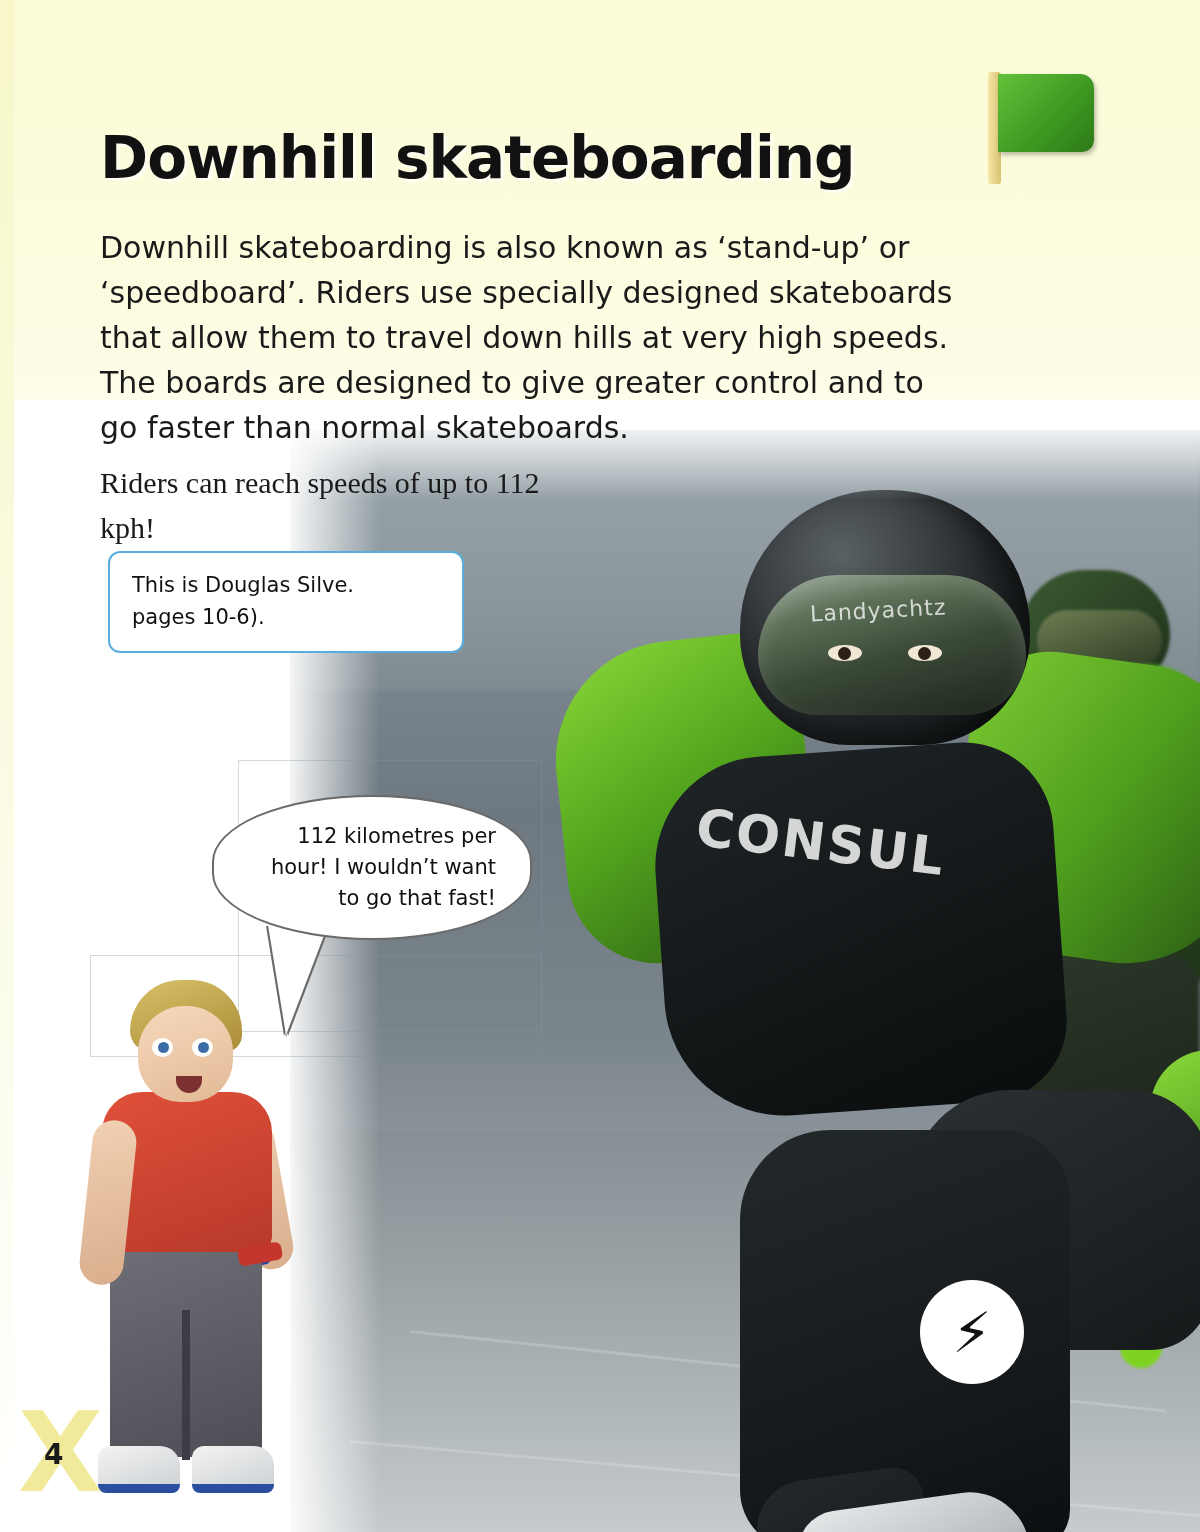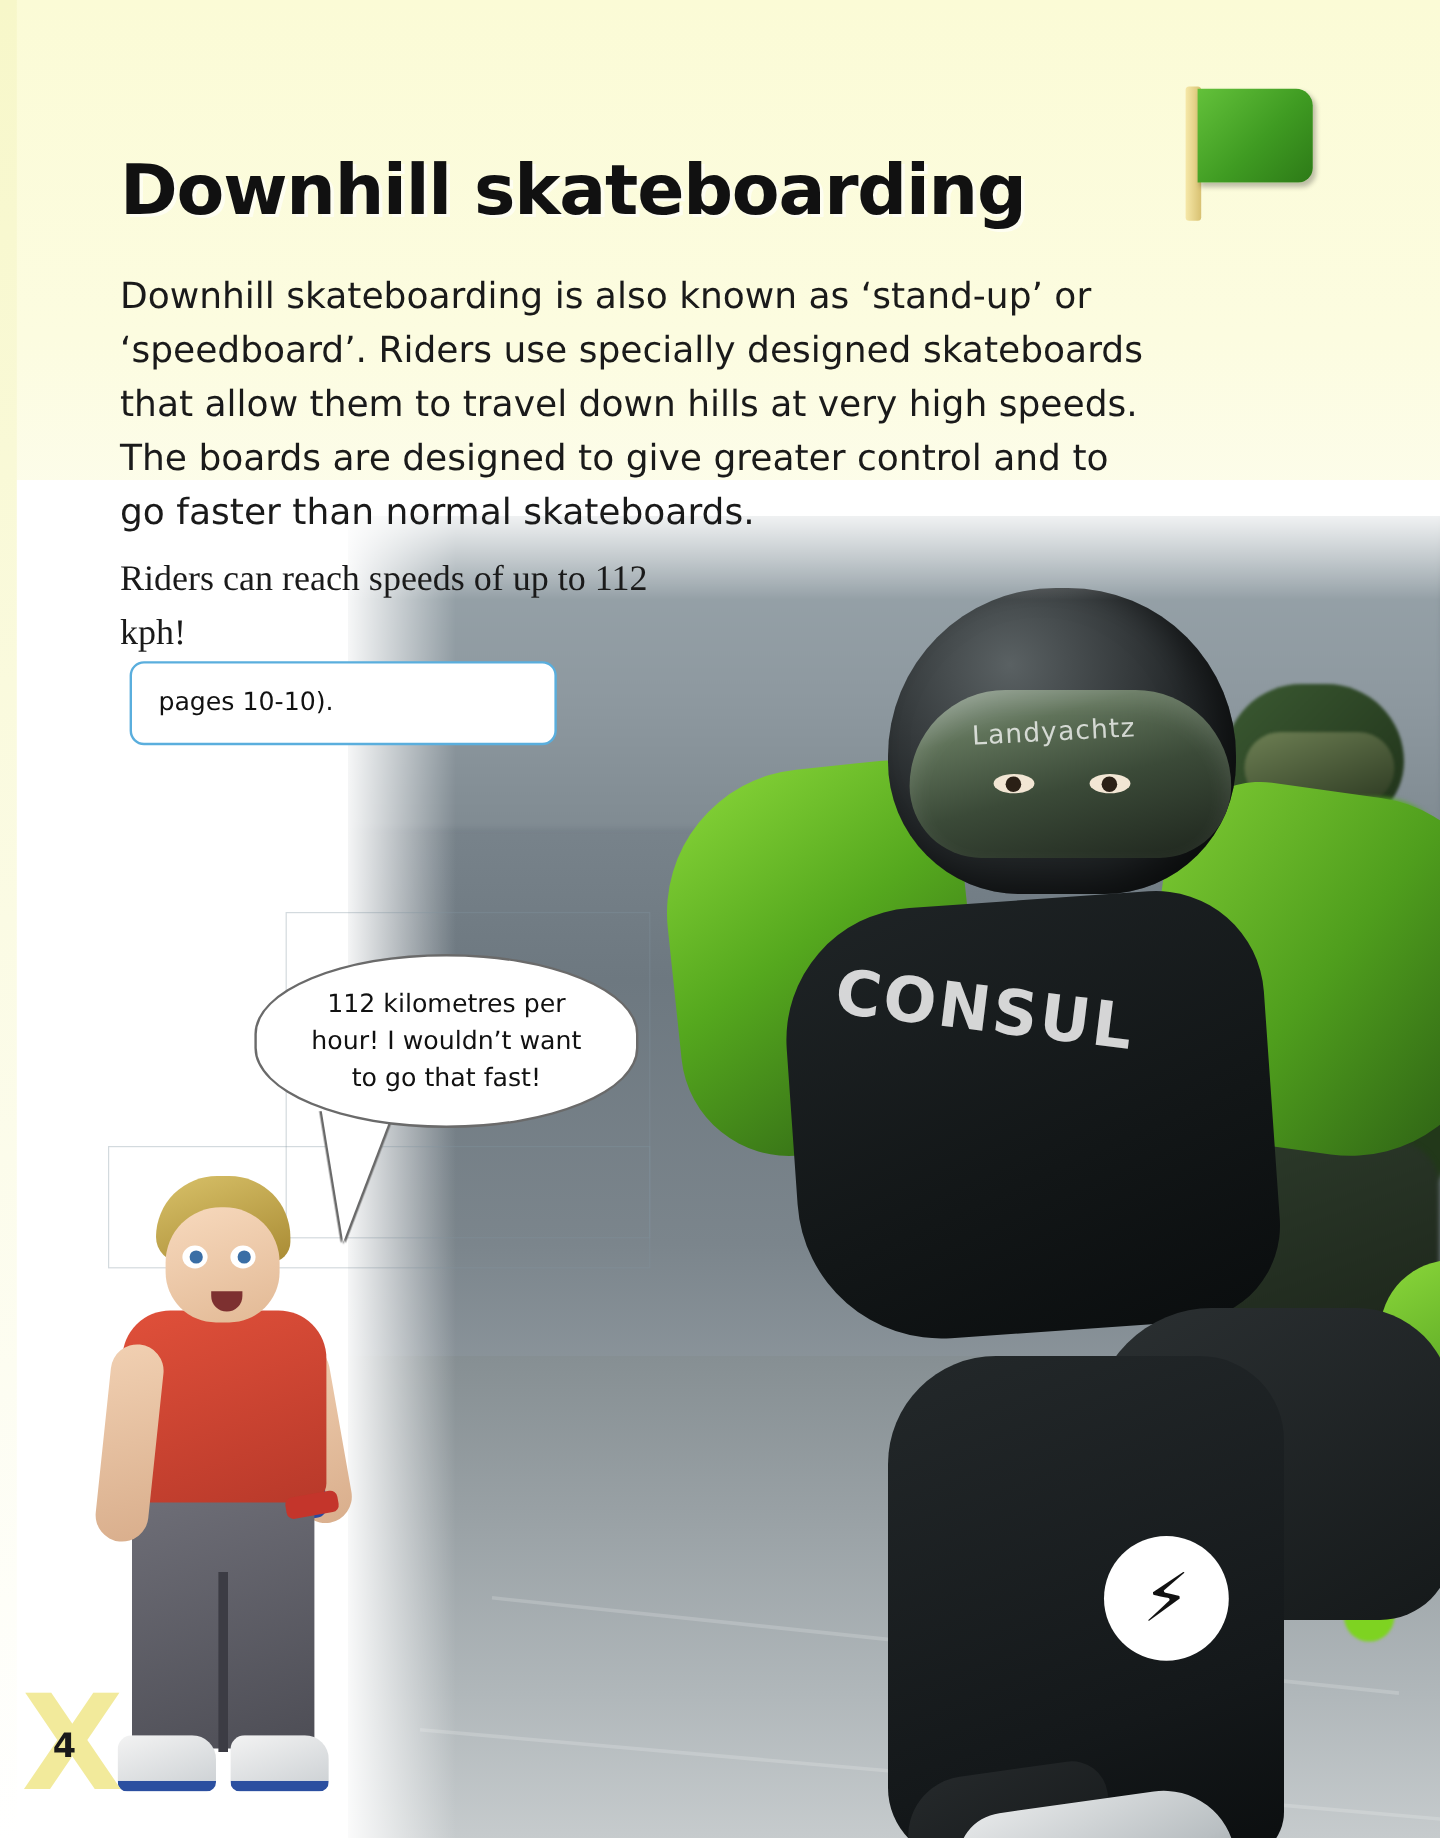--- a/index.html
+++ b/index.html
@@ -309,21 +309,21 @@
     left: 212px;
     top: 795px;
     width: 320px;
     height: 145px;
     background: #ffffff;
     border: 2px solid #6a6a6a;
     border-radius: 50% / 46%;
     display: flex;
     align-items: center;
     justify-content: center;
-    text-align: center;
+    text-align: right;
     font-family: "DejaVu Sans", sans-serif;
     font-size: 21px;
     line-height: 31px;
     color: #111;
     box-sizing: border-box;
     padding: 0 34px;
   }
   .bubble-tail {
     position: absolute;
     left: 268px;
@@ -471,21 +471,22 @@
 
   <div class="flag">
     <div class="flag-pole"></div>
     <div class="flag-cloth"></div>
   </div>
 
   <p class="body-text">Downhill skateboarding is also known as ‘stand-up’ or ‘speedboard’. Riders use specially designed skateboards that allow them to travel down hills at very high speeds. The boards are designed to give greater control and to go faster than normal skateboards.</p>
   <p class="speed-text">Riders can reach speeds of up to 112 kph!</p>
 
   <div class="caption-box">
-    <div>pages 10-10).</div>
+    <div>This is Douglas Silve.</div>
+    <div>pages 10-6).</div>
   </div>
 
   <div class="bubble-tail"></div>
   <div class="bubble">112 kilometres per hour! I wouldn’t want to go that fast!</div>
 
   <div class="boy">
     <div class="boy-arm-r"></div>
     <div class="boy-board">
       <div class="boy-board-wheel" style="left:-8px; top:12px;"></div>
       <div class="boy-board-wheel" style="left:-8px; top:80px;"></div>

